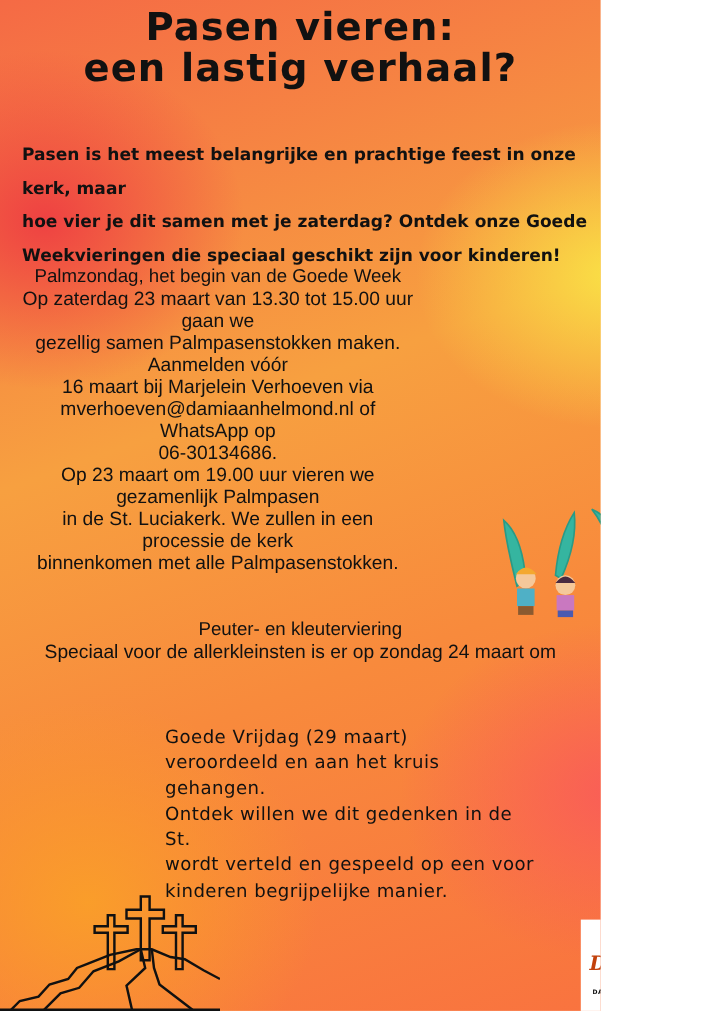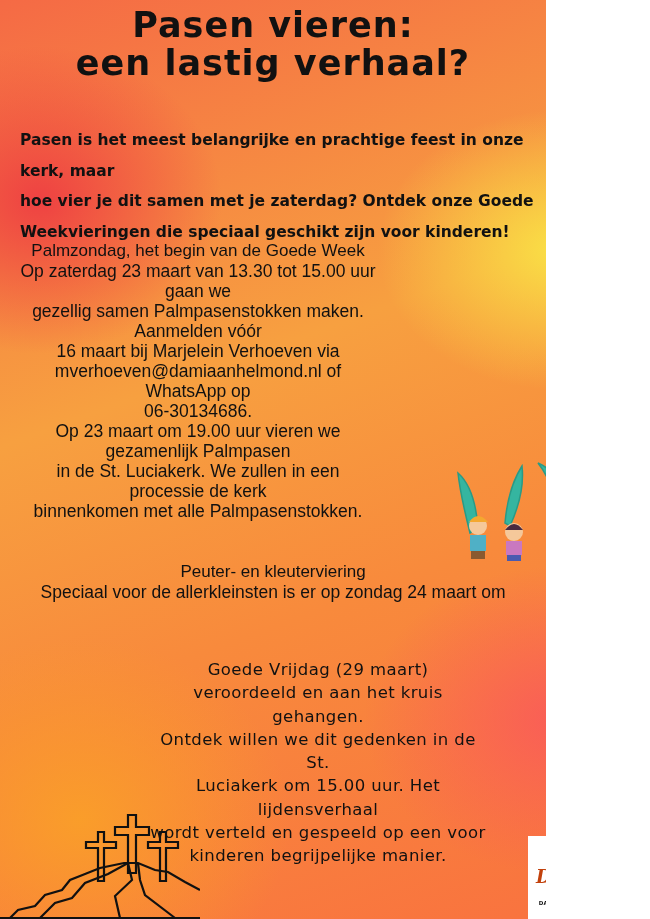--- a/index.html
+++ b/index.html
@@ -26,21 +26,21 @@
     text-align: left; font-family: "DejaVu Sans", sans-serif;
     font-weight: bold; font-size: 15.5px; line-height: 30.5px;
   }
   .section { position: absolute; text-align: center; font-family: "Liberation Sans", sans-serif; }
   .section h2 { margin: 0; font-size: 17px; font-weight: normal; line-height: 20px; }
   .section p { margin: 0; font-size: 17.5px; line-height: 20px; }
   .palm { left: 20px; right: 170px; top: 241px; }
   .peuter { left: 20px; right: 20px; top: 542px; margin-top: 20px; }
   .vrijdag {
     position: absolute; left: 150px; right: 60px; top: 658px;
-    text-align: center; font-family: "DejaVu Sans", sans-serif;
+    text-align: left; font-family: "DejaVu Sans", sans-serif;
     font-size: 16.5px; line-height: 23.3px; letter-spacing: 0.4px;
   }
   .vrijdag .head { display: block; }
   .kids { position: absolute; left: 430px; top: 448px; width: 220px; height: 115px; }
   .calvary { position: absolute; left: 0; top: 810px; width: 200px; height: 109px; }
   .logo {
     position: absolute; left: 528px; top: 836px; width: 122px; height: 83px;
     background: #fff;
   }
   .logo .name {
@@ -116,21 +116,20 @@
 
   <div class="section peuter">
     <h2>Peuter- en kleuterviering</h2>
     <p>Speciaal voor de allerkleinsten is er op zondag 24 maart om</p>
   </div>
 
   <div class="vrijdag">
     <span class="head">Goede Vrijdag (29 maart)</span>
     <div>veroordeeld en aan het kruis gehangen.</div>
     <div>Ontdek willen we dit gedenken in de St.</div>
-    <div>Luciakerk om 15.00 uur. Het lijdensverhaal</div>
     <div>wordt verteld en gespeeld op een voor</div>
     <div>kinderen begrijpelijke manier.</div>
   </div>
 
   <svg class="calvary" viewBox="0 0 200 109">
     <g fill="none" stroke="#111" stroke-width="2.2" stroke-linejoin="miter">
       <path d="M128 5 h8 v12 h13 v8 h-13 v38 h-8 v-38 h-13 v-8 h13 z"></path>
       <path d="M98 22 h6 v10 h12 v6 h-12 v33 h-6 v-33 h-12 v-6 h12 z"></path>
       <path d="M160 22 h6 v10 h12 v6 h-12 v33 h-6 v-33 h-12 v-6 h12 z"></path>
       <path d="M10 108 L18 100 L35 96 L45 85 L62 80 L70 70 L80 66 L100 58 L124 53 L138 53 L155 60 L168 62 L185 72 L200 80"></path>

